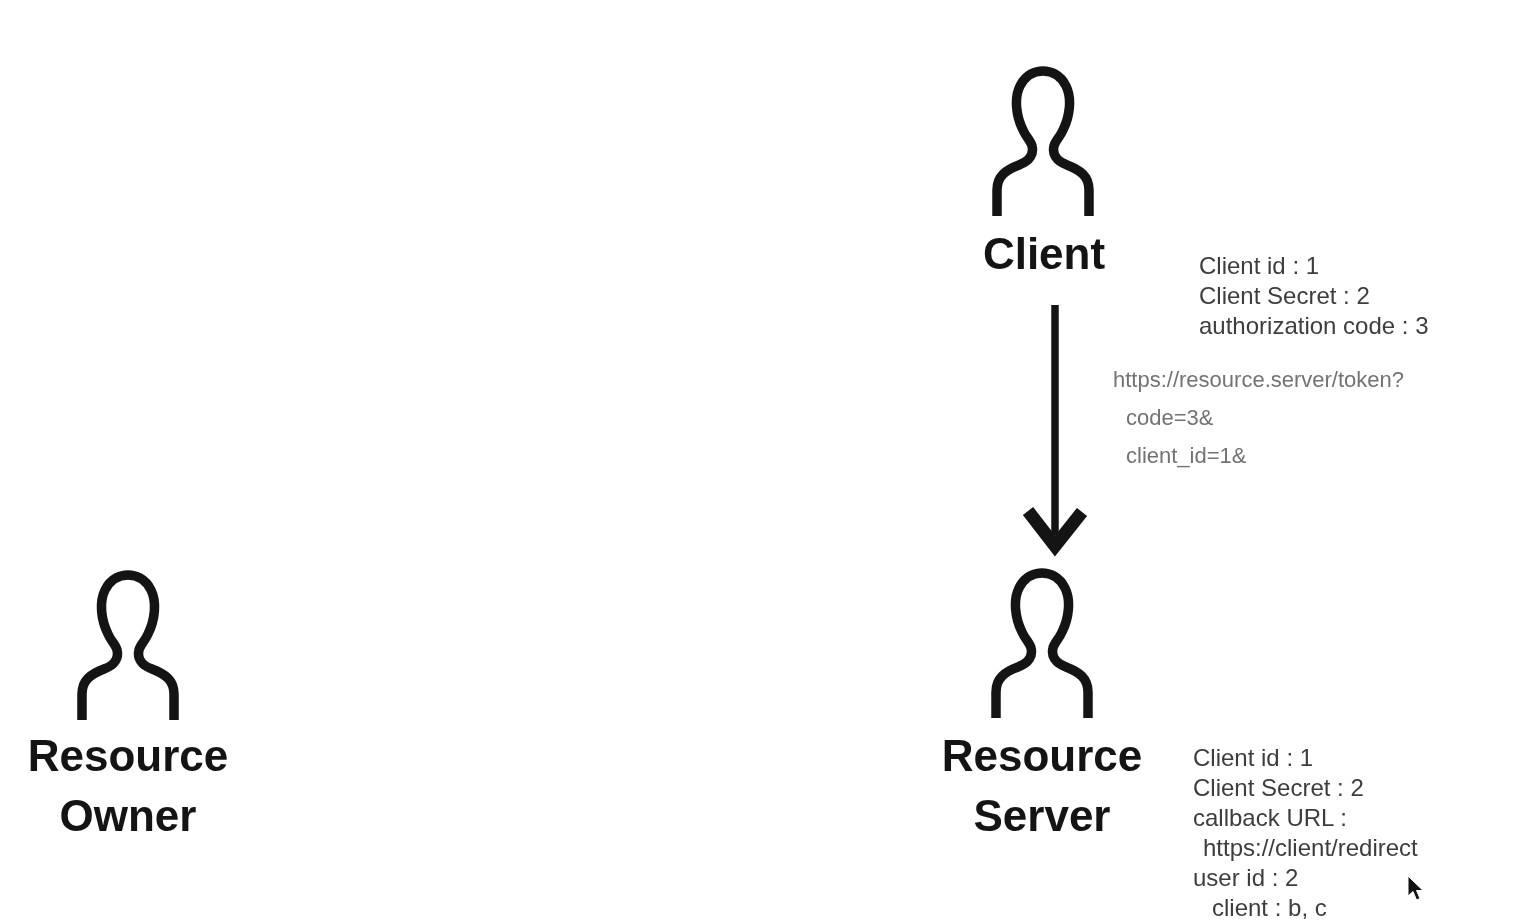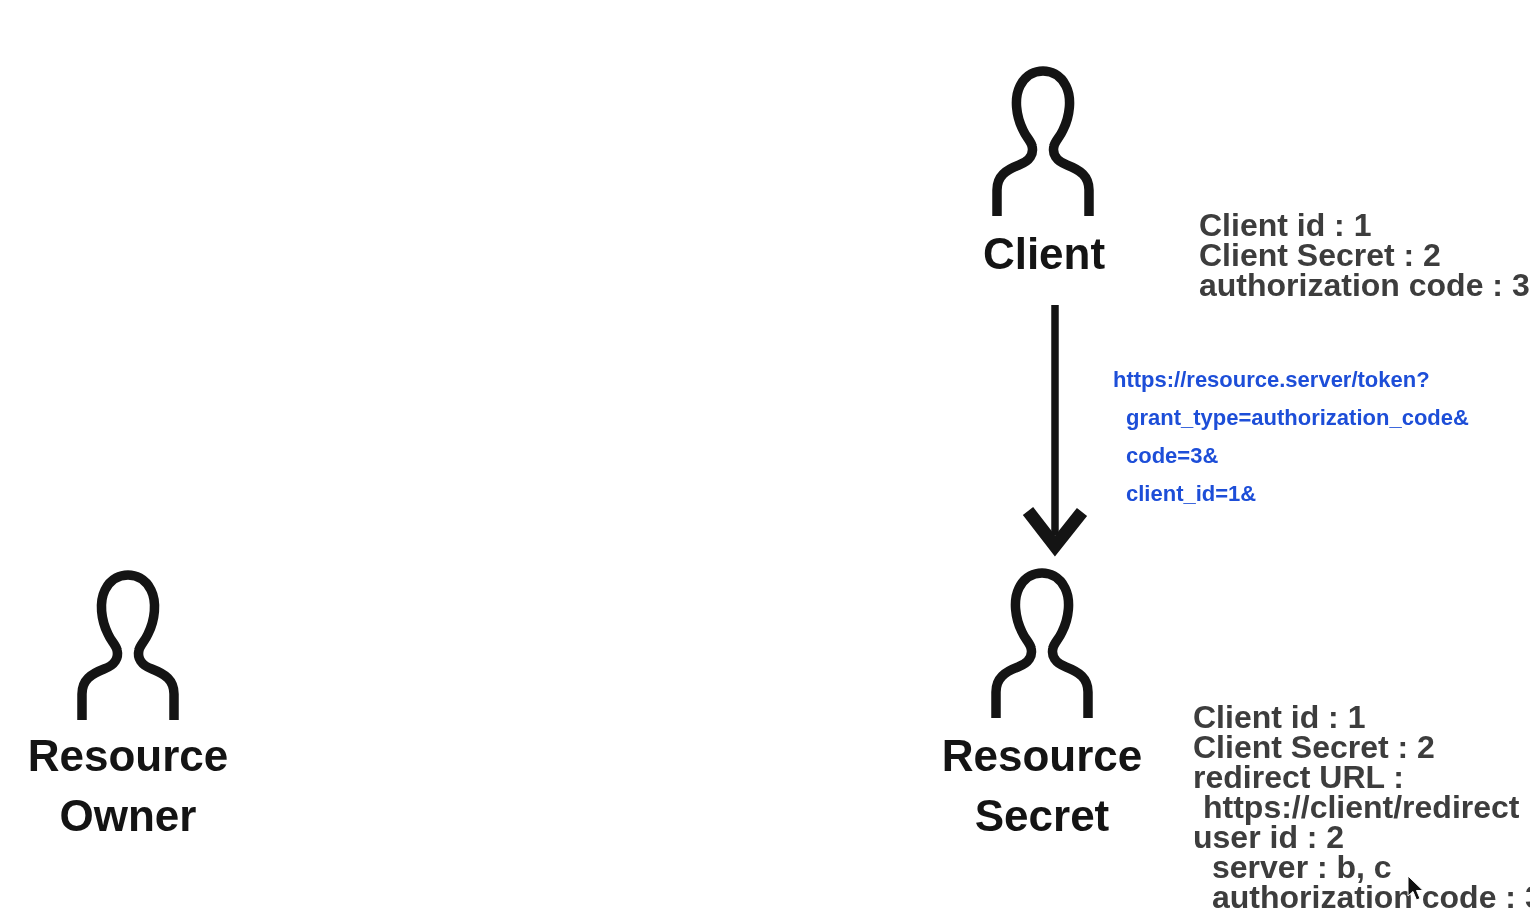--- a/index.html
+++ b/index.html
@@ -27,34 +27,35 @@
     color: #141414;
     font-size: 44px;
     line-height: 60px;
     letter-spacing: 0px;
     white-space: nowrap;
   }
 
   .notes {
     position: absolute;
     color: #3d3d3d;
-    font-size: 32px;
+    font-size: 24px;
     line-height: 30px;
-    font-weight: 700;
+    font-weight: 400;
     white-space: nowrap;
+    margin-top: 41px;
   }
   .notes .indent-sm { padding-left: 10px; }
   .notes .indent-md { padding-left: 19px; }
 
   .request {
     position: absolute;
-    color: #1d4ed8;
+    color: #737373;
     font-size: 22px;
     line-height: 38px;
-    font-weight: 700;
+    font-weight: 400;
     white-space: nowrap;
   }
   .request .indent { padding-left: 13px; }
 </style>
 </head>
 <body>
 
 <div class="stage">
 
   <svg width="0" height="0" style="position:absolute">
@@ -81,40 +82,39 @@
     <div>authorization code : 3</div>
   </div>
 
   <svg class="abs" style="left:1010px; top:300px;" width="90" height="260" viewBox="0 0 90 260">
     <line x1="45" y1="5" x2="45" y2="235" stroke="#141414" stroke-width="7.5"></line>
     <polyline points="18,211 45,246 72,212" fill="none" stroke="#141414" stroke-width="13" stroke-linejoin="miter" stroke-linecap="butt"></polyline>
   </svg>
 
   <div class="request" style="left:1113px; top:361px;">
     <div>https://resource.server/token?</div>
-    <div class="indent">grant_type=authorization_code&amp;</div>
     <div class="indent">code=3&amp;</div>
     <div class="indent">client_id=1&amp;</div>
   </div>
 
   <svg class="abs person-svg" style="left:987px; top:566px;" width="110" height="152" viewBox="0 0 110 152">
     <use href="#person-outline"></use>
   </svg>
   <div class="actor-label" style="left:862px; top:726px;">
     <div>Resource</div>
-    <div>Secret</div>
+    <div>Server</div>
   </div>
 
   <div class="notes" style="left:1193px; top:702px;">
     <div>Client id : 1</div>
     <div>Client Secret : 2</div>
-    <div>redirect URL :</div>
+    <div>callback URL :</div>
     <div class="indent-sm">https://client/redirect</div>
     <div>user id : 2</div>
-    <div class="indent-md">server : b, c</div>
+    <div class="indent-md">client : b, c</div>
     <div class="indent-md">authorization code : 3</div>
   </div>
 
   <svg class="abs person-svg" style="left:73px; top:568px;" width="110" height="152" viewBox="0 0 110 152">
     <use href="#person-outline"></use>
   </svg>
   <div class="actor-label" style="left:-52px; top:726px;">
     <div>Resource</div>
     <div>Owner</div>
   </div>

